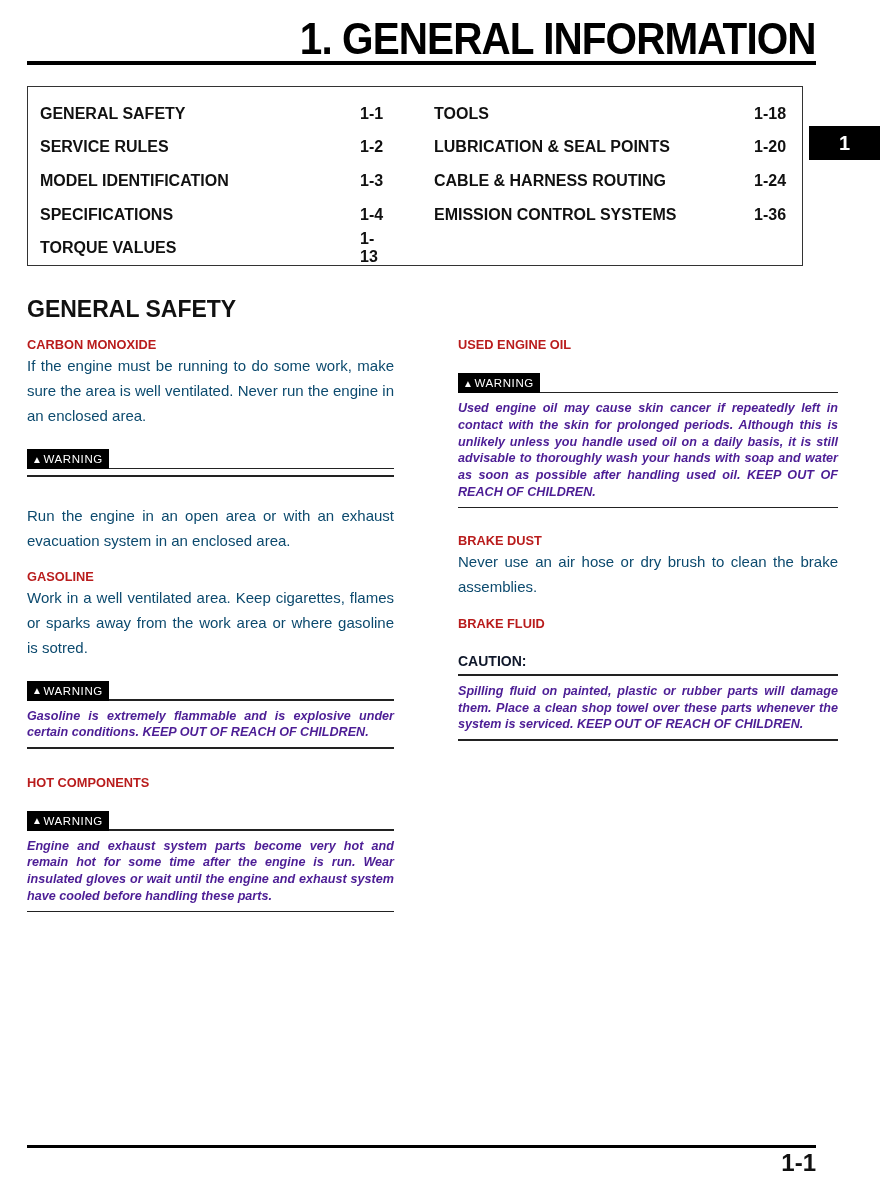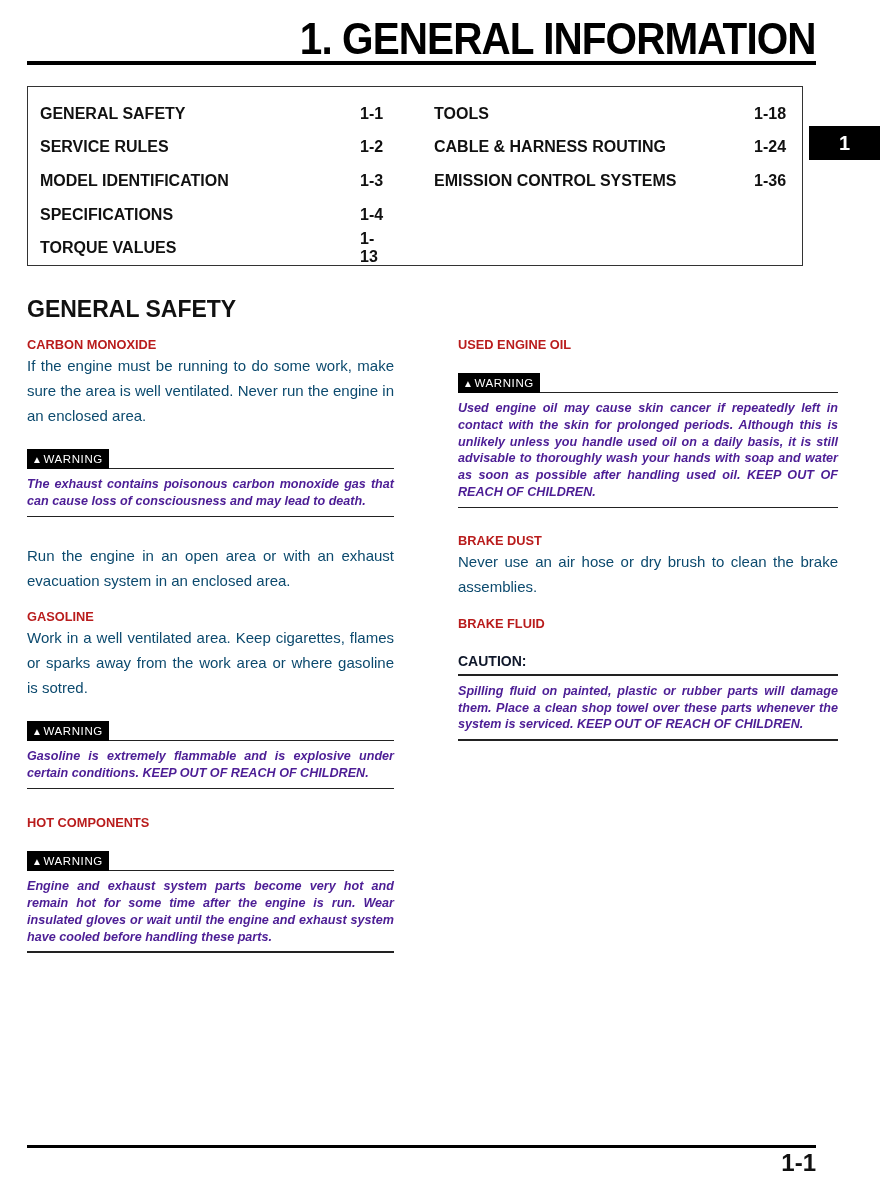--- a/index.html
+++ b/index.html
@@ -85,20 +85,24 @@
         <span>TORQUE VALUES</span>
         <span class="pg">1-13</span>
       </div>
   </div>
   <div class="toc-col right">
     <div class="toc-row">
         <span>TOOLS</span>
         <span class="pg">1-18</span>
       </div>
     <div class="toc-row">
+        <span>LUBRICATION &amp; SEAL POINTS</span>
+        <span class="pg">1-20</span>
+      </div>
+    <div class="toc-row">
         <span>CABLE &amp; HARNESS ROUTING</span>
         <span class="pg">1-24</span>
       </div>
     <div class="toc-row">
         <span>EMISSION CONTROL SYSTEMS</span>
         <span class="pg">1-36</span>
       </div>
   </div>
 </div>
 
@@ -111,21 +115,20 @@
   <div class="body-text">If the engine must be running to do some work, make sure the area is well ventilated. Never run the engine in an enclosed area.</div>
 
   <div class="warn-block" style="margin-top:21px;">
     <div class="warn-header">
       <div class="warn-label">
           <span class="tri">▲</span>
           <span>WARNING</span>
         </div>
       <div class="warn-line"></div>
     </div>
-    <div class="warn-text">The exhaust contains poisonous carbon monoxide gas that can cause loss of consciousness and may lead to death.</div>
     <div class="end-rule"></div>
   </div>
 
   <div class="body-text" style="margin-top:26px;">Run the engine in an open area or with an exhaust evacuation system in an enclosed area.</div>
 
   <div class="sub-head" style="margin-top:15px;">GASOLINE</div>
   <div class="body-text">Work in a well ventilated area. Keep cigarettes, flames or sparks away from the work area or where gasoline is sotred.</div>
 
   <div class="warn-block" style="margin-top:21px;">
     <div class="warn-header">

